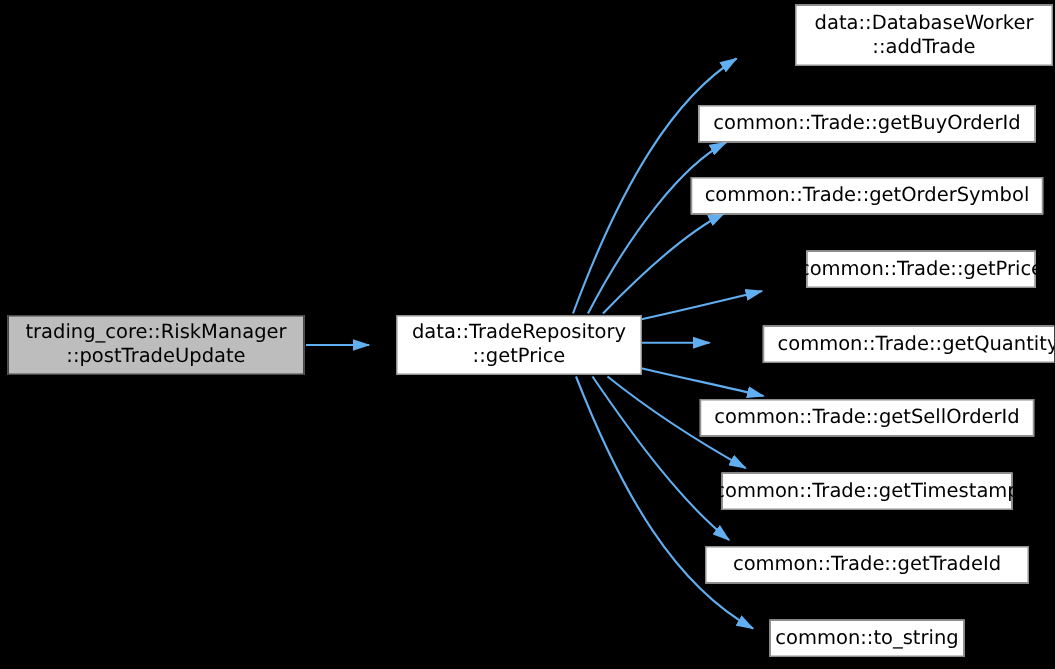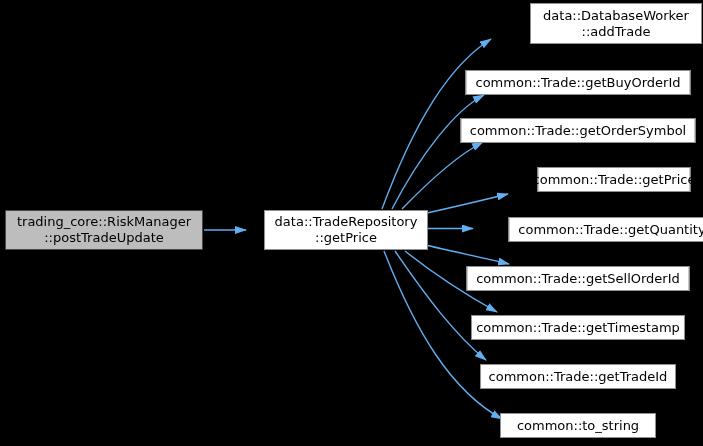--- a/index.html
+++ b/index.html
@@ -89,23 +89,23 @@
       </div>
       <div class="gnode" style="left: 580px; top: 167px; width: 153px; height: 25px; margin-left: 34px;">
         <span class="nline">common::Trade::getPrice</span>
       </div>
       <div class="gnode" style="left: 612px; top: 217px; width: 207px; height: 25px;">
         <span class="nline">common::Trade::getQuantity</span>
       </div>
       <div class="gnode" style="left: 578px; top: 266px; width: 223px; height: 25px; text-align: center;">
         <span class="nline">common::Trade::getSellOrderId</span>
       </div>
-      <div class="gnode" style="left: 578px; top: 315px; width: 214px; height: 25px;">
+      <div class="gnode" style="left: 578px; top: 315px; width: 194px; height: 25px;">
         <span class="nline">common::Trade::getTimestamp</span>
       </div>
-      <div class="gnode" style="left: 578px; top: 364px; width: 196px; height: 25px;">
+      <div class="gnode" style="left: 578px; top: 364px; width: 216px; height: 25px;">
         <span class="nline">common::Trade::getTradeId</span>
       </div>
-      <div class="gnode" style="left: 578px; top: 413px; width: 156px; height: 25px;">
+      <div class="gnode" style="left: 578px; top: 413px; width: 130px; height: 25px;">
         <span class="nline">common::to_string</span>
       </div>
     </div>
 </div>
 
 </body></html>

